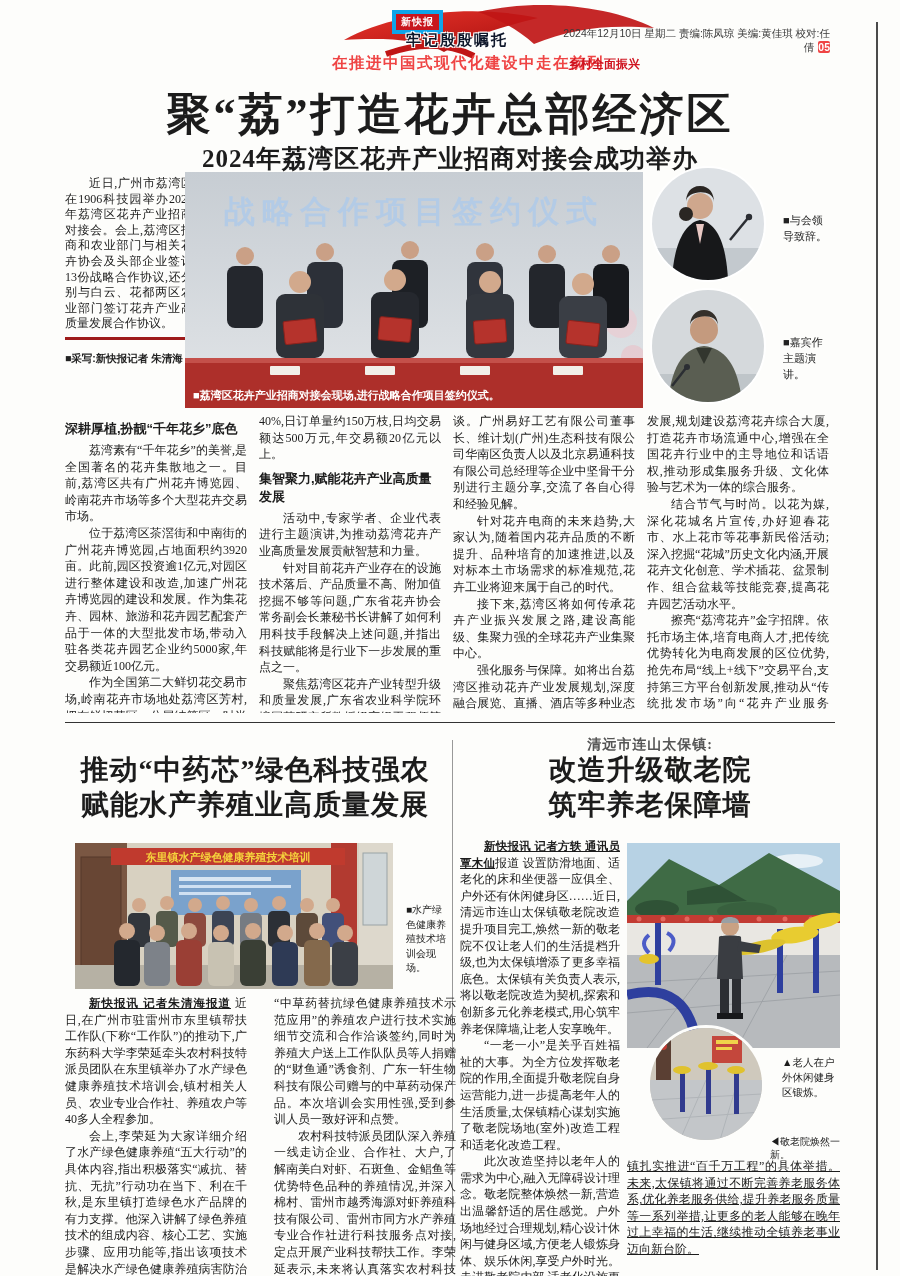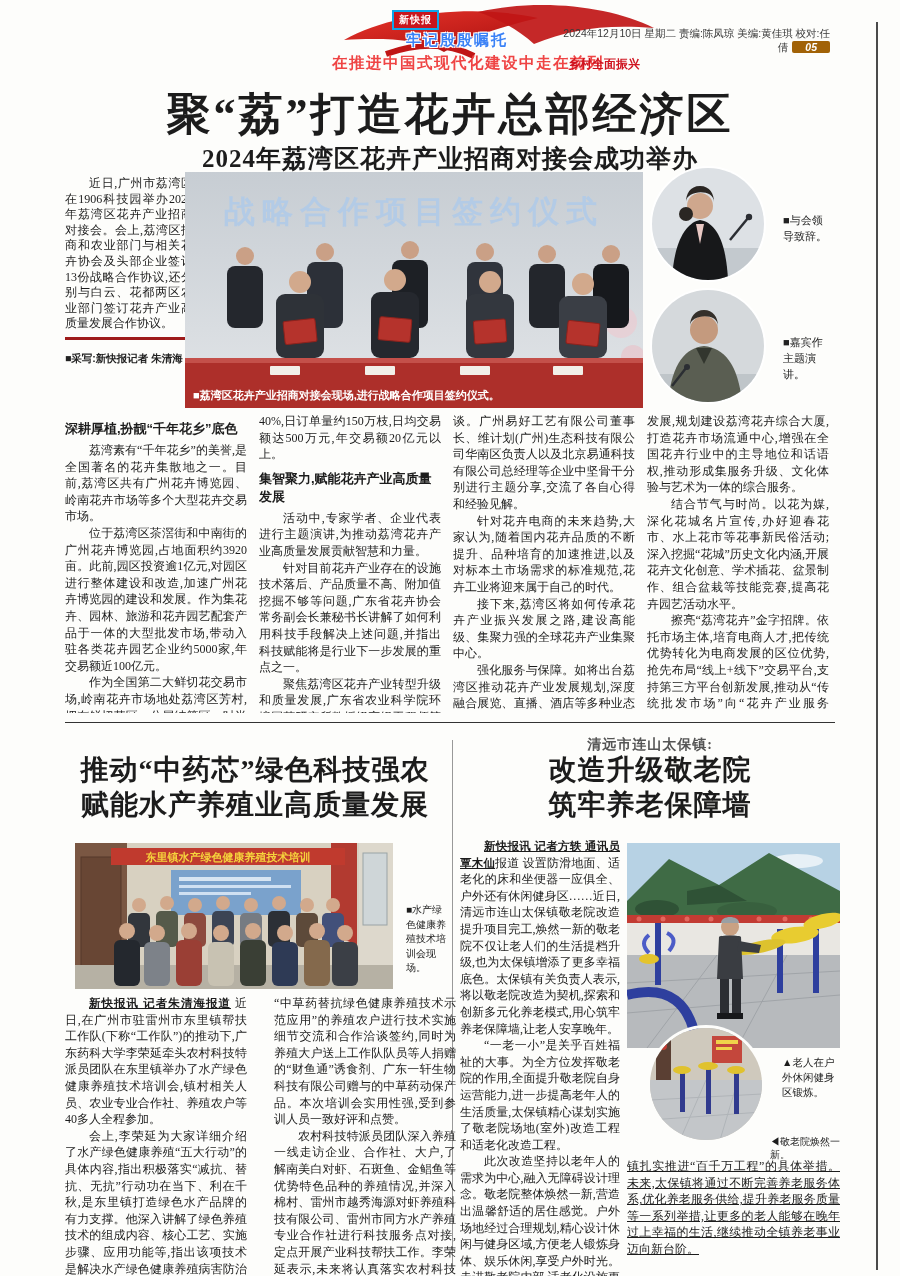--- a/index.html
+++ b/index.html
@@ -1,28 +1,28 @@
 <!DOCTYPE html>
 <html><head>
 <meta charset="utf-8">
 <style>
   html,body{margin:0;padding:0;background:#e9e9e9;}
   .sheet{position:relative;width:900px;height:1276px;margin:0 auto;background:#fdfdfb;
          font-family:"Liberation Serif","DejaVu Serif",serif;color:#1c1c1c;overflow:hidden;}
   .abs{position:absolute;}
   
   .flag-svg{left:328px;top:4px;width:334px;height:58px;}
-  .masthead{left:392px;top:10px;background:#c8161d;color:#fff;border:2px solid #0ea5e9;
+  .masthead{left:392px;top:10px;background:#c8161d;color:#fff;border:4px solid #0ea5e9;
             font:bold 10px "Liberation Sans",sans-serif;padding:1px 5px;letter-spacing:1px;}
-  .banner1{left:406px;top:31px;font:900 15px "Liberation Sans",sans-serif;color:#3b82f6;letter-spacing:2px;
+  .banner1{left:406px;top:31px;font:900 15px "Liberation Sans",sans-serif;color:#0f172a;letter-spacing:2px;
            text-shadow:1px 1px 0 #fff,-1px -1px 0 #fff,1px -1px 0 #fff,-1px 1px 0 #fff;}
   .banner2{left:332px;top:53px;font:900 15.5px "Liberation Sans",sans-serif;color:#ef4444;letter-spacing:1.5px;}
   .bannertag{left:568px;top:56px;font:bold 12px "Liberation Sans",sans-serif;color:#cf1420;}
   .dateline{left:555px;top:27px;width:275px;text-align:right;font:10.5px "Liberation Sans",sans-serif;color:#3a3a3a;}
-  .pagebadge{display:inline-block;background:#a16207;color:#fff;font-weight:bold;padding:0 13px;border-radius:2px;margin-left:4px;font-style:italic;}
+  .pagebadge{display:inline-block;background:#ef4444;color:#fff;font-weight:bold;padding:0 0;border-radius:2px;margin-left:4px;}
   .vrule{left:876px;top:22px;width:1.5px;height:1248px;background:#4a4a4a;}
   
   .m-headline{left:65px;top:90px;width:770px;text-align:center;font-size:44px;font-weight:900;letter-spacing:3px;line-height:50px;}
   .m-subhead{left:65px;top:142px;width:770px;text-align:center;font-size:25px;font-weight:700;letter-spacing:1px;}
   .lede{left:65px;top:176px;width:128px;font-size:12px;line-height:15.6px;text-align:justify;text-indent:2em;height:158px;overflow:hidden;}
   .red-rule{left:65px;top:337px;width:128px;height:3px;background:#9e1b1b;}
   .byline{left:65px;top:352px;width:132px;font:bold 10.5px "Liberation Sans",sans-serif;color:#222;}
   .main-photo{left:185px;top:172px;width:458px;height:236px;overflow:hidden;}
   .photo-cap-overlay{left:193px;top:388px;width:442px;font:bold 11px "Liberation Sans",sans-serif;color:#fff;}
   .circ{border-radius:50%;overflow:hidden;box-shadow:0 0 0 2px #fff;}

